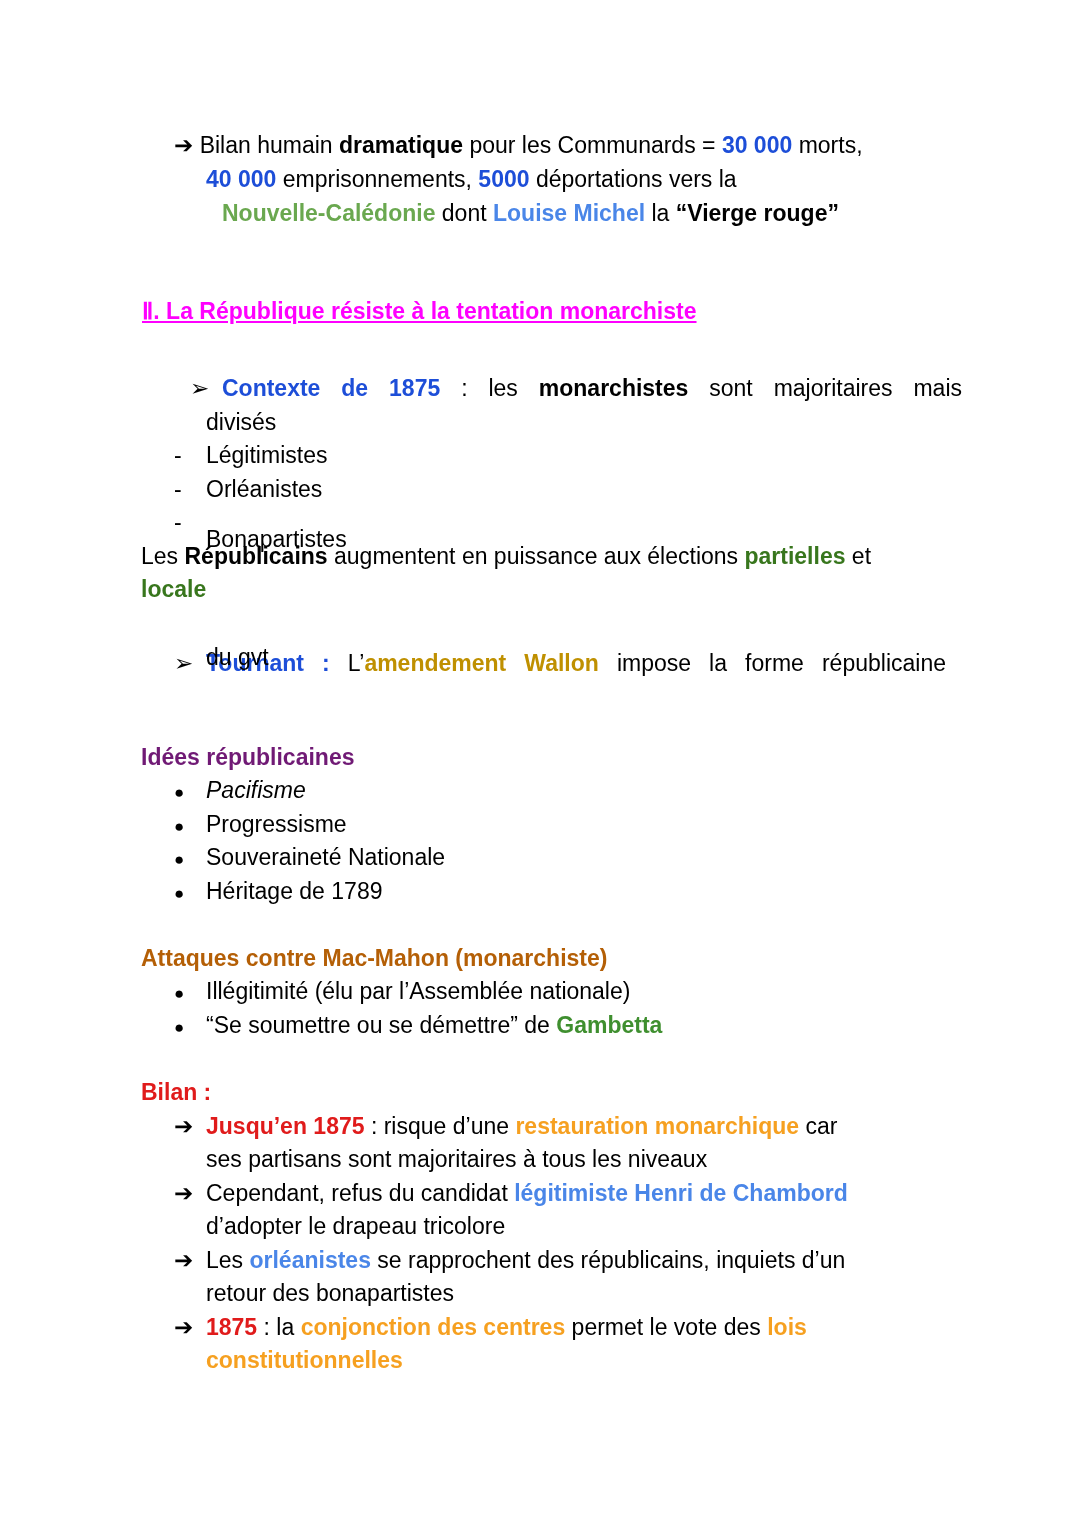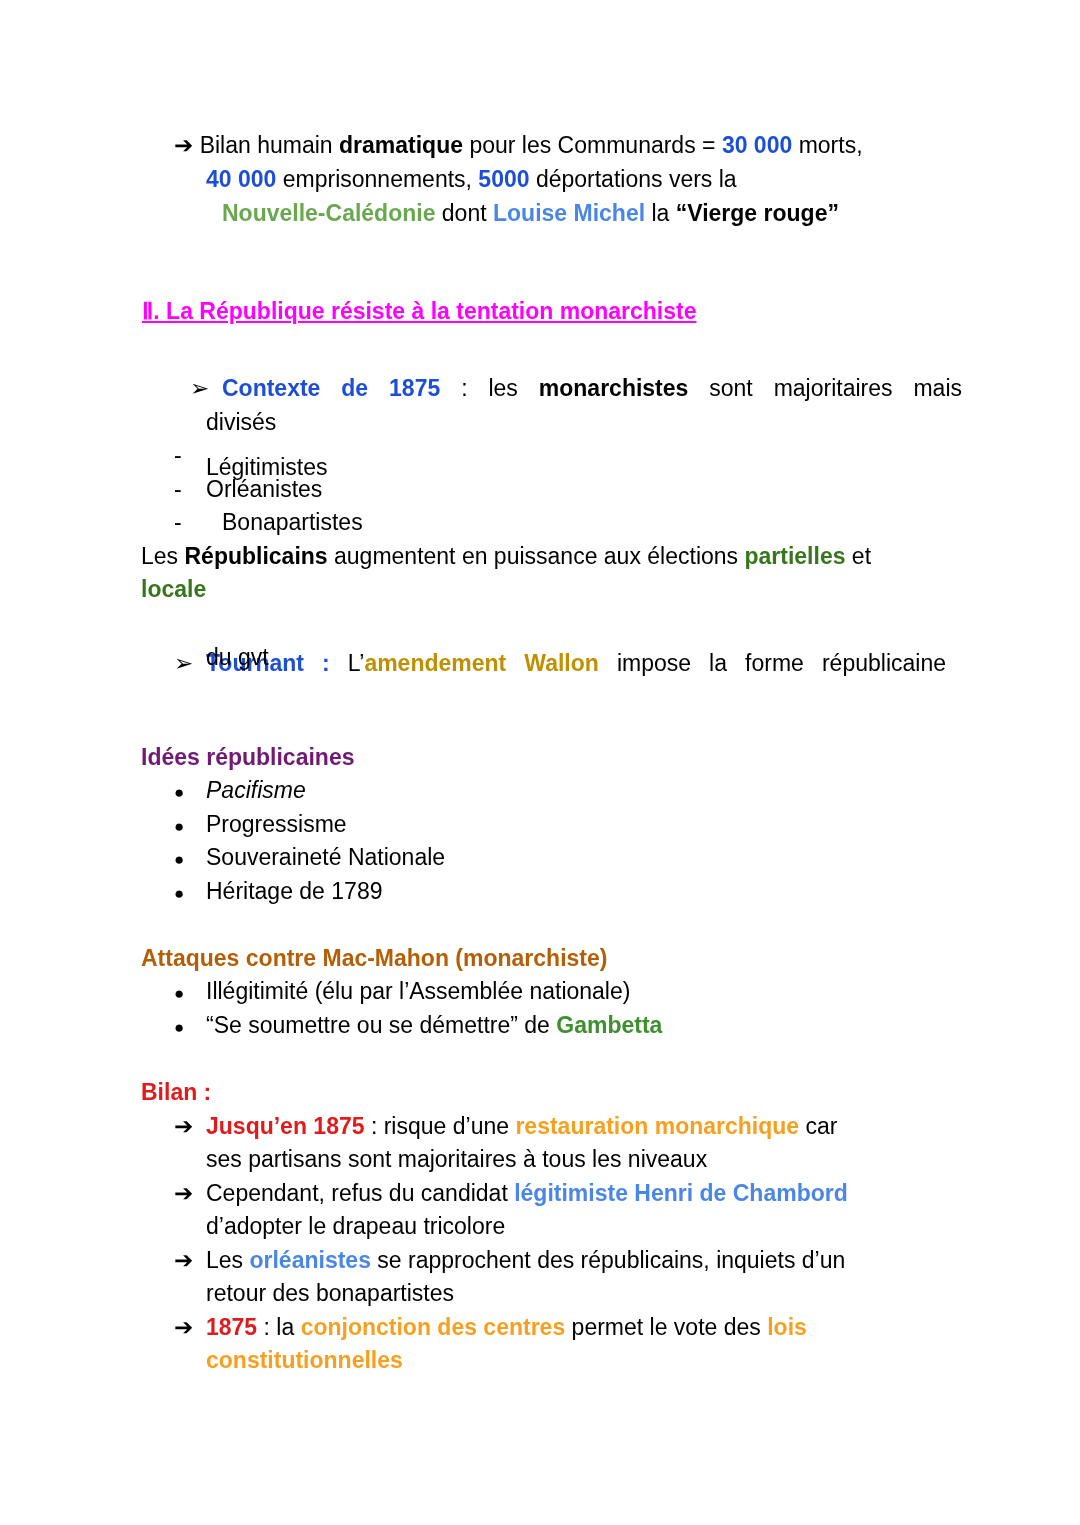--- a/index.html
+++ b/index.html
@@ -37,25 +37,25 @@
 </div>
 
 <div class="heading">Ⅱ. La République résiste à la tentation monarchiste</div>
 
 <div class="line" style="left:174px;top:371px;width:772px;margin-left:16px;">
   <span class="marker" style="position:static;display:inline-block;width:32px;">➢</span><span style="display:inline-block;width:740px;" class="just"><span class="b pink">Contexte de 1875</span><span> : les </span><span class="b">monarchistes</span><span> sont majoritaires mais</span></span>
 </div>
 <div class="line" style="left:206px;top:405px;">divisés</div>
 
 <div class="line" style="left:174px;top:438px;"><span>-</span></div>
-<div class="line" style="left:206px;top:438px;margin-top:12px;">Légitimistes</div>
+<div class="line" style="left:206px;top:438px;">Légitimistes</div>
 <div class="line" style="left:174px;top:472px;"><span>-</span></div>
 <div class="line" style="left:206px;top:472px;">Orléanistes</div>
 <div class="line" style="left:174px;top:505px;"><span>-</span></div>
-<div class="line" style="left:206px;top:505px;margin-left:16px;">Bonapartistes</div>
+<div class="line" style="left:206px;top:522px;">Bonapartistes</div>
 
 <div class="line" style="left:141px;top:539px;">
   <span>Les </span><span class="b">Républicains</span><span> augmentent en puissance aux élections </span><span class="b dgreen">partielles</span><span> et</span>
 </div>
 <div class="line b dgreen" style="left:141px;top:572px;">locale</div>
 
 <div class="line" style="left:174px;top:606px;width:772px;">
   <span style="display:inline-block;width:32px;">➢</span><span style="display:inline-block;width:740px;margin-top:40px;" class="just"><span class="b pink">Tournant :</span><span> L’</span><span class="b olive">amendement Wallon</span><span> impose la forme républicaine</span></span>
 </div>
 <div class="line" style="left:206px;top:640px;">du gvt</div>

